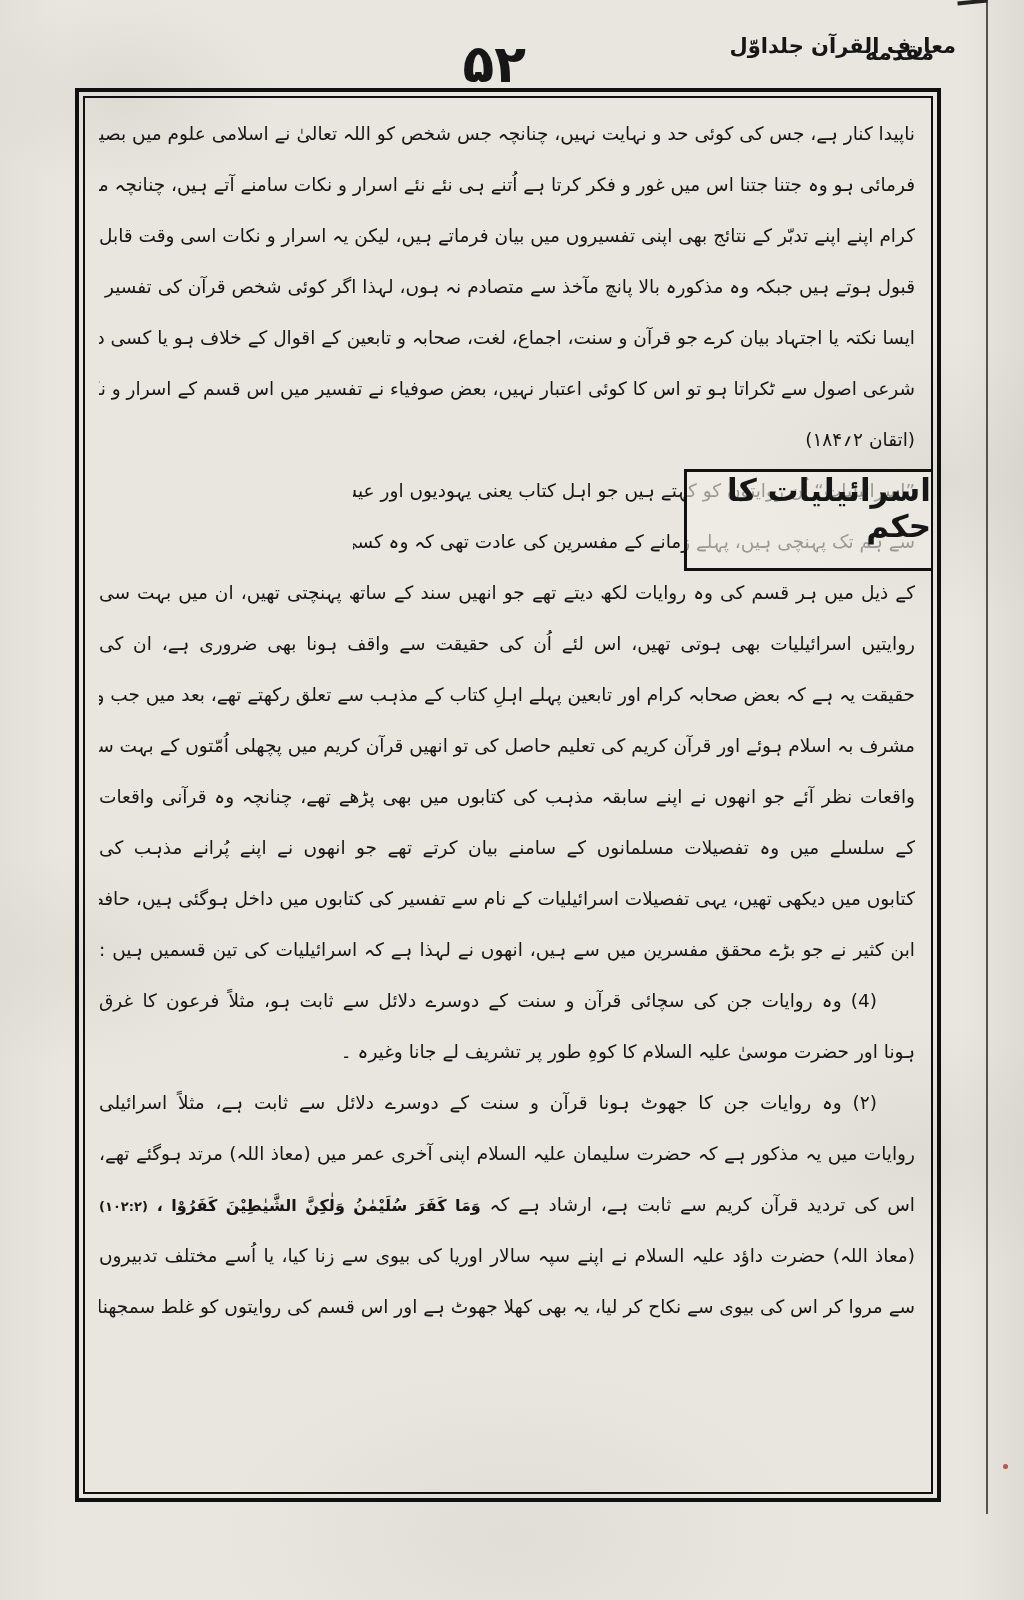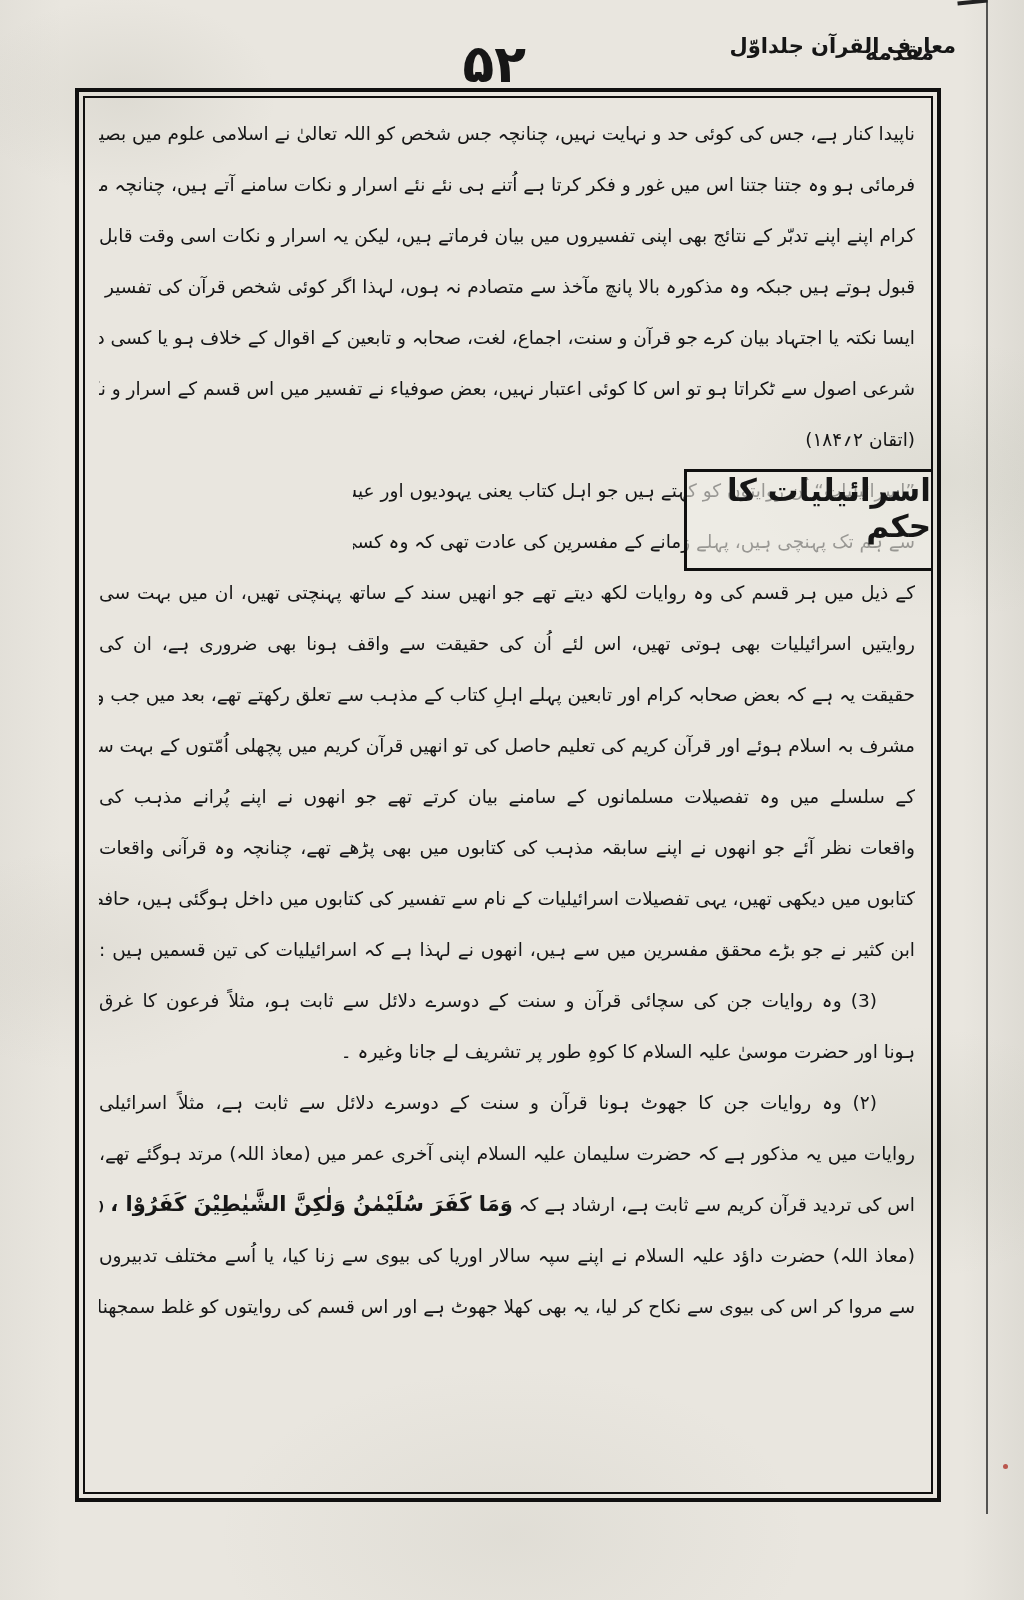--- a/index.html
+++ b/index.html
@@ -44,21 +44,21 @@
   .line.indent{padding-right:38px;}
   .line.cite{text-align:left;text-align-last:right;padding-left:130px;}
   .sec2{position:relative;}
   .heading-box{
     position:absolute;top:4px;right:-16px;width:244px;height:96px;
     border:3px solid #101010;border-right:none;
     display:flex;align-items:flex-start;justify-content:center;
     font-size:31px;font-weight:bold;background:rgba(240,238,231,.6);
   }
   .wrap-line{margin-left:254px;}
-  .verse-line .v-ar{font-weight:bold;font-size:21px;}
+  .verse-line .v-ar{font-weight:bold;font-size:16px;}
   .verse-line .v-ref{font-size:13px;font-weight:bold;}
   
   .artifact-vline{position:absolute;left:986px;top:0;width:2px;height:1514px;background:#3a3a38;opacity:.85;}
   .artifact-corner{position:absolute;left:958px;top:0;width:30px;height:10px;border-top:4px solid #222;transform:rotate(-6deg);}
   .artifact-speck{position:absolute;left:1003px;top:1464px;width:5px;height:5px;background:#b0342a;border-radius:50%;opacity:.8;}
 </style>
 </head>
 <body>
 
 <div class="paper-noise"></div>
@@ -88,28 +88,28 @@
       </div>
       <div>
           <div class="line wrap-line">”اسرائیلیات“ اُن روایتوں کو کہتے ہیں جو اہل کتاب یعنی یہودیوں اور عیسائیوں</div>
           <div class="line wrap-line">سے ہم تک پہنچی ہیں، پہلے زمانے کے مفسرین کی عادت تھی کہ وہ کسی آیت</div>
         </div>
       <div>
           <div class="line">کے ذیل میں ہر قسم کی وہ روایات لکھ دیتے تھے جو انھیں سند کے ساتھ پہنچتی تھیں، ان میں بہت سی</div>
           <div class="line">روایتیں اسرائیلیات بھی ہوتی تھیں، اس لئے اُن کی حقیقت سے واقف ہونا بھی ضروری ہے، ان کی</div>
           <div class="line">حقیقت یہ ہے کہ بعض صحابہ کرام اور تابعین پہلے اہلِ کتاب کے مذہب سے تعلق رکھتے تھے، بعد میں جب وہ</div>
           <div class="line">مشرف بہ اسلام ہوئے اور قرآن کریم کی تعلیم حاصل کی تو انھیں قرآن کریم میں پچھلی اُمّتوں کے بہت سے وہ</div>
+          <div class="line">واقعات نظر آئے جو انھوں نے اپنے سابقہ مذہب کی کتابوں میں بھی پڑھے تھے، چنانچہ وہ قرآنی واقعات</div>
           <div class="line">کے سلسلے میں وہ تفصیلات مسلمانوں کے سامنے بیان کرتے تھے جو انھوں نے اپنے پُرانے مذہب کی</div>
-          <div class="line">واقعات نظر آئے جو انھوں نے اپنے سابقہ مذہب کی کتابوں میں بھی پڑھے تھے، چنانچہ وہ قرآنی واقعات</div>
           <div class="line">کتابوں میں دیکھی تھیں، یہی تفصیلات اسرائیلیات کے نام سے تفسیر کی کتابوں میں داخل ہوگئی ہیں، حافظ</div>
           <div class="line">ابن کثیر نے جو بڑے محقق مفسرین میں سے ہیں، انھوں نے لہذا ہے کہ اسرائیلیات کی تین قسمیں ہیں :</div>
         </div>
     </div>
 
-    <div class="line indent">(3) وہ روایات جن کی سچائی قرآن و سنت کے دوسرے دلائل سے ثابت ہو، مثلاً فرعون کا غرق</div>
+    <div class="line indent">(4) وہ روایات جن کی سچائی قرآن و سنت کے دوسرے دلائل سے ثابت ہو، مثلاً فرعون کا غرق</div>
     <div class="line short">ہونا اور حضرت موسیٰ علیہ السلام کا کوہِ طور پر تشریف لے جانا وغیرہ ۔</div>
 
     <div class="line indent">(۲) وہ روایات جن کا جھوٹ ہونا قرآن و سنت کے دوسرے دلائل سے ثابت ہے، مثلاً اسرائیلی</div>
     <div class="line">روایات میں یہ مذکور ہے کہ حضرت سلیمان علیہ السلام اپنی آخری عمر میں (معاذ اللہ) مرتد ہوگئے تھے،</div>
     <div class="line verse-line">
       <span>اس کی تردید قرآن کریم سے ثابت ہے، ارشاد ہے کہ</span>
       <span class="v-ar">وَمَا كَفَرَ سُلَيْمٰنُ وَلٰكِنَّ الشَّيٰطِيْنَ كَفَرُوْا ،</span>
       <span class="v-ref">(۱۰۲:۲)</span>
     </div>
     <div class="line">(معاذ اللہ) حضرت داؤد علیہ السلام نے اپنے سپہ سالار اوریا کی بیوی سے زنا کیا، یا اُسے مختلف تدبیروں</div>

